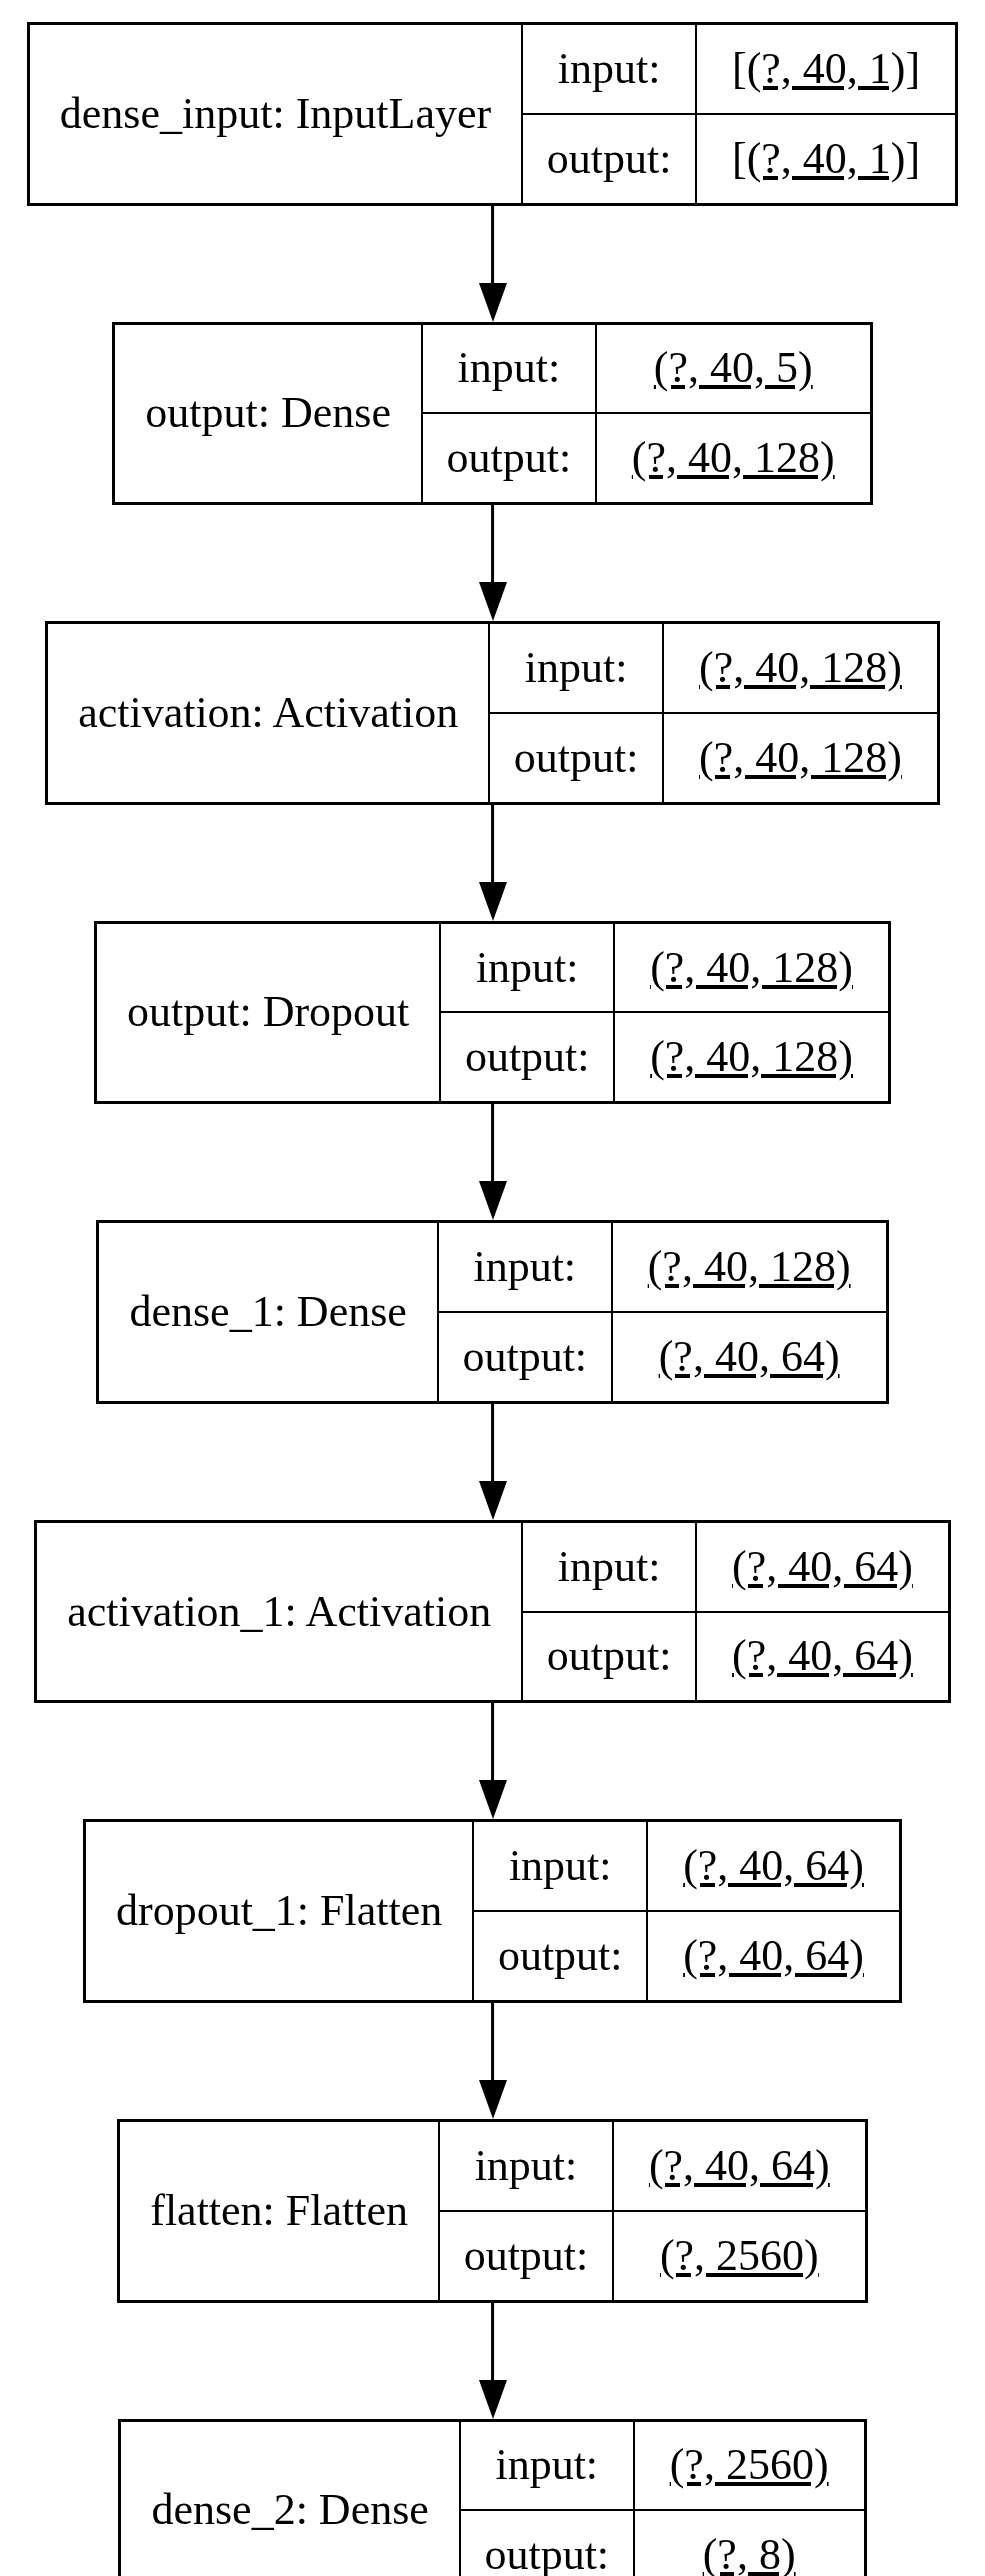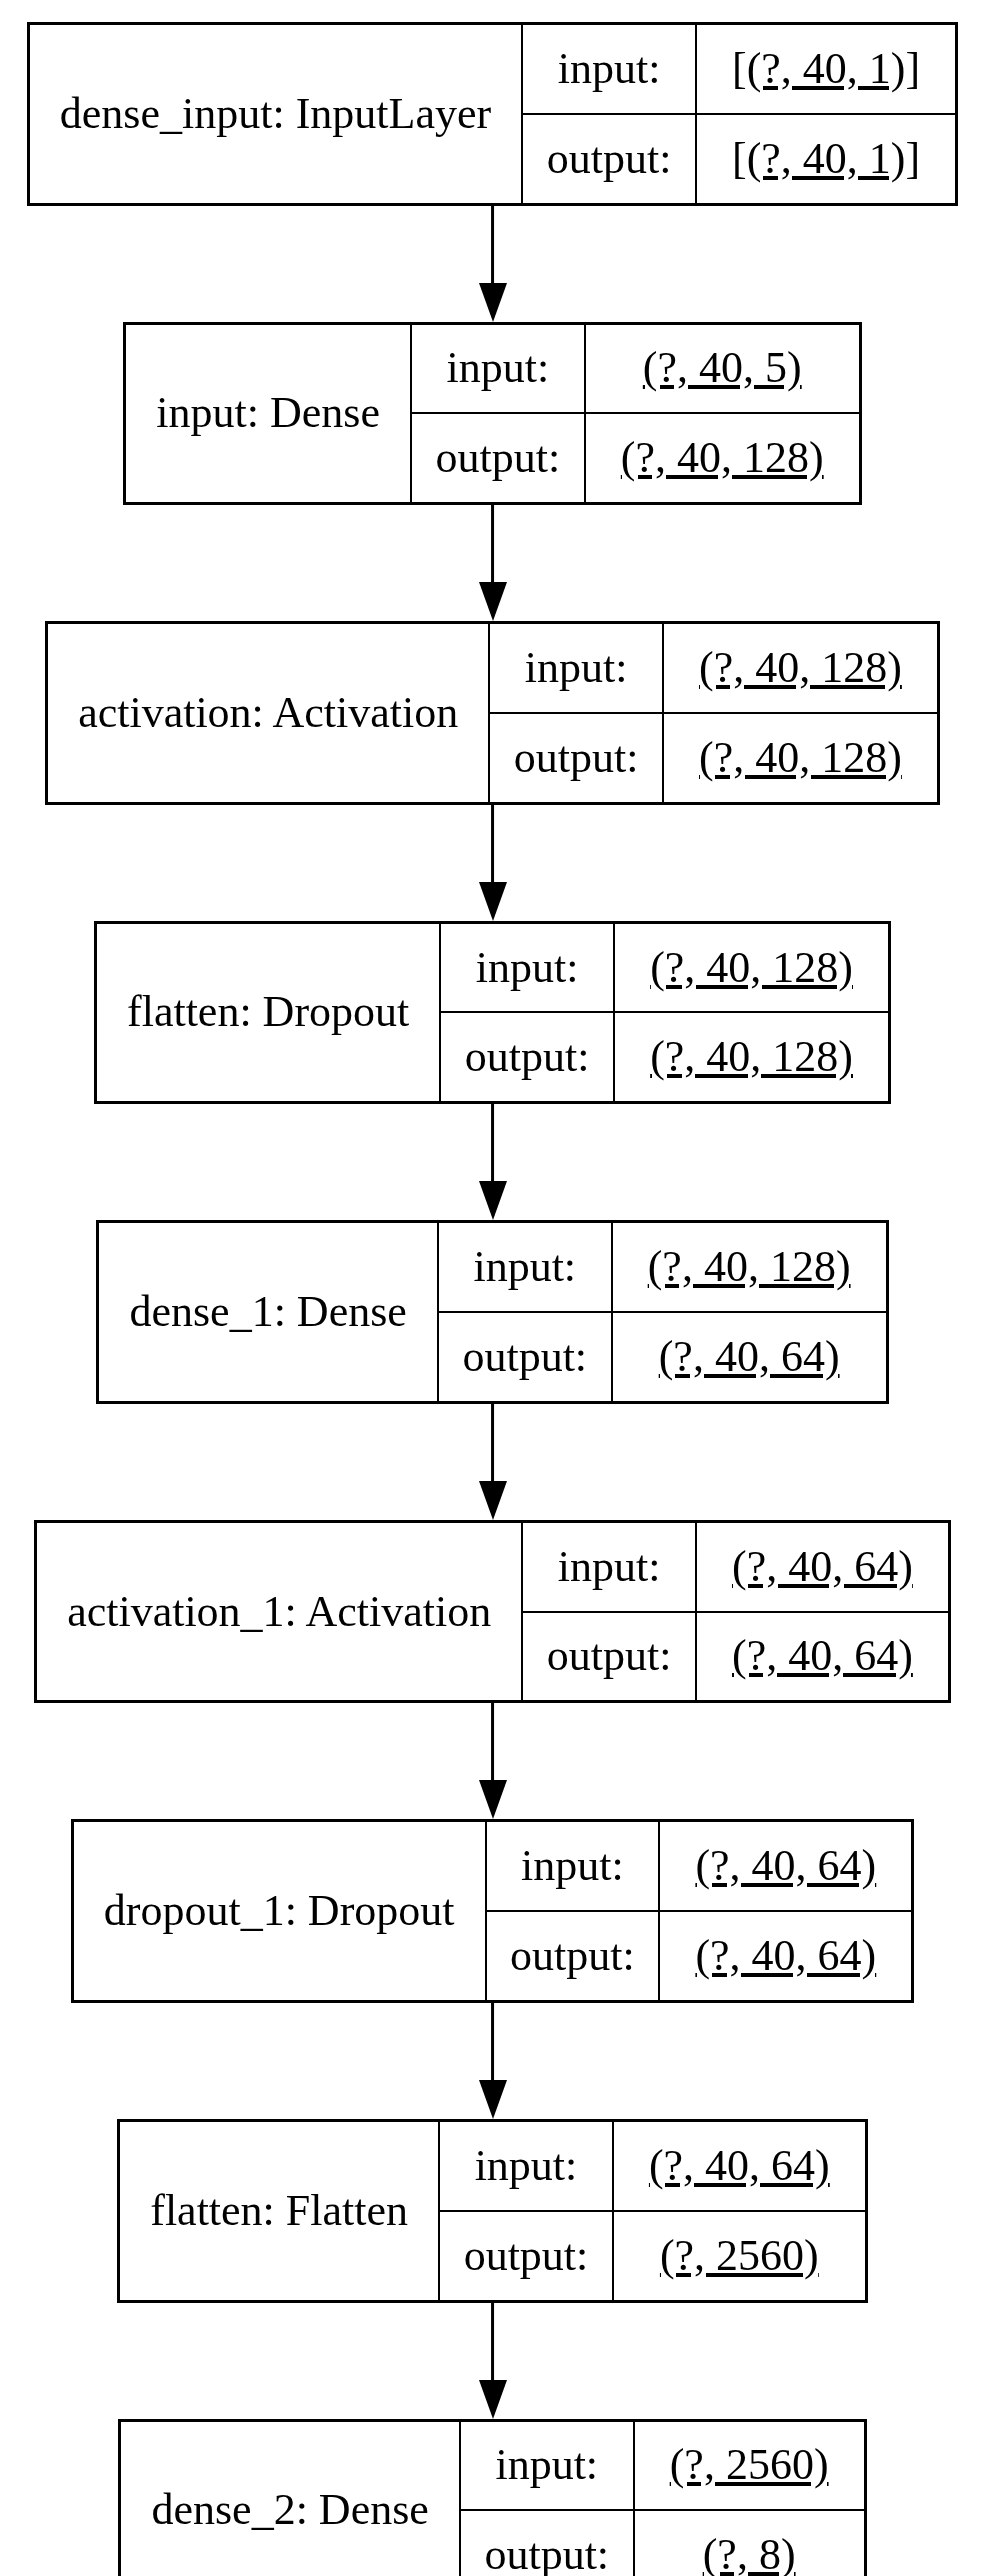--- a/index.html
+++ b/index.html
@@ -93,21 +93,21 @@
   </table>
 
   <div class="arrow">
     <div class="arrow-shaft"></div>
     <div class="arrow-head"></div>
   </div>
 
   <table class="node">
     <tbody>
       <tr>
-        <td class="name-cell" rowspan="2">input: Dense</td>
+        <td class="name-cell" rowspan="2">output: Dense</td>
         <td class="label-cell">input:</td>
         <td class="value-cell">(?, 40, 5)</td>
       </tr>
       <tr>
         <td class="label-cell">output:</td>
         <td class="value-cell">(?, 40, 128)</td>
       </tr>
     </tbody>
   </table>
 
@@ -131,21 +131,21 @@
   </table>
 
   <div class="arrow">
     <div class="arrow-shaft"></div>
     <div class="arrow-head"></div>
   </div>
 
   <table class="node">
     <tbody>
       <tr>
-        <td class="name-cell" rowspan="2">flatten: Dropout</td>
+        <td class="name-cell" rowspan="2">output: Dropout</td>
         <td class="label-cell">input:</td>
         <td class="value-cell">(?, 40, 128)</td>
       </tr>
       <tr>
         <td class="label-cell">output:</td>
         <td class="value-cell">(?, 40, 128)</td>
       </tr>
     </tbody>
   </table>
 
@@ -188,21 +188,21 @@
   </table>
 
   <div class="arrow">
     <div class="arrow-shaft"></div>
     <div class="arrow-head"></div>
   </div>
 
   <table class="node">
     <tbody>
       <tr>
-        <td class="name-cell" rowspan="2">dropout_1: Dropout</td>
+        <td class="name-cell" rowspan="2">dropout_1: Flatten</td>
         <td class="label-cell">input:</td>
         <td class="value-cell">(?, 40, 64)</td>
       </tr>
       <tr>
         <td class="label-cell">output:</td>
         <td class="value-cell">(?, 40, 64)</td>
       </tr>
     </tbody>
   </table>
 

